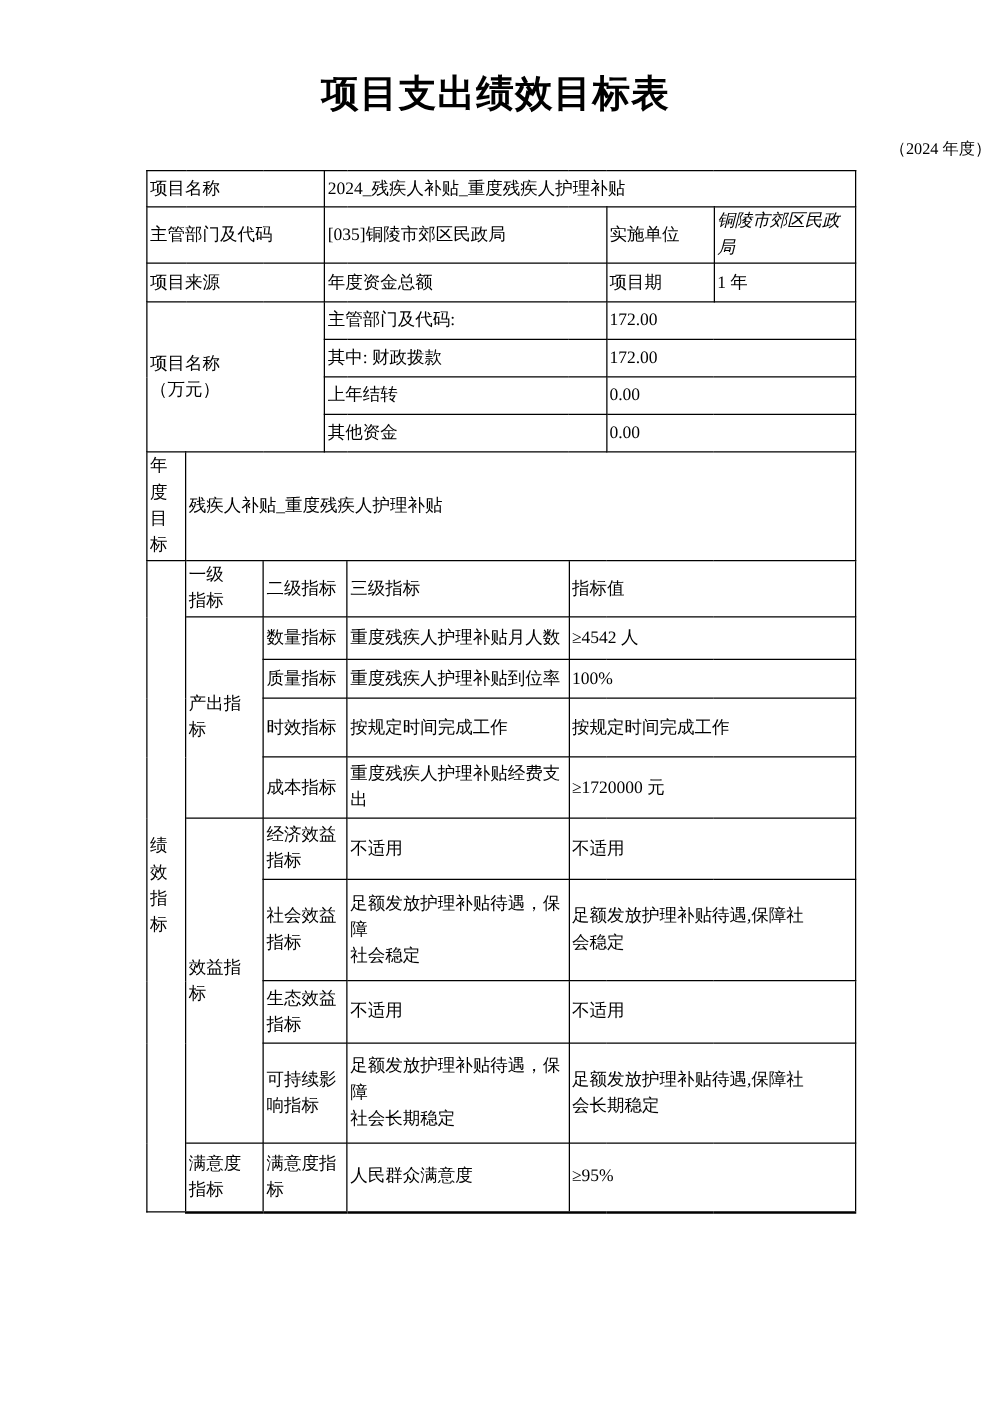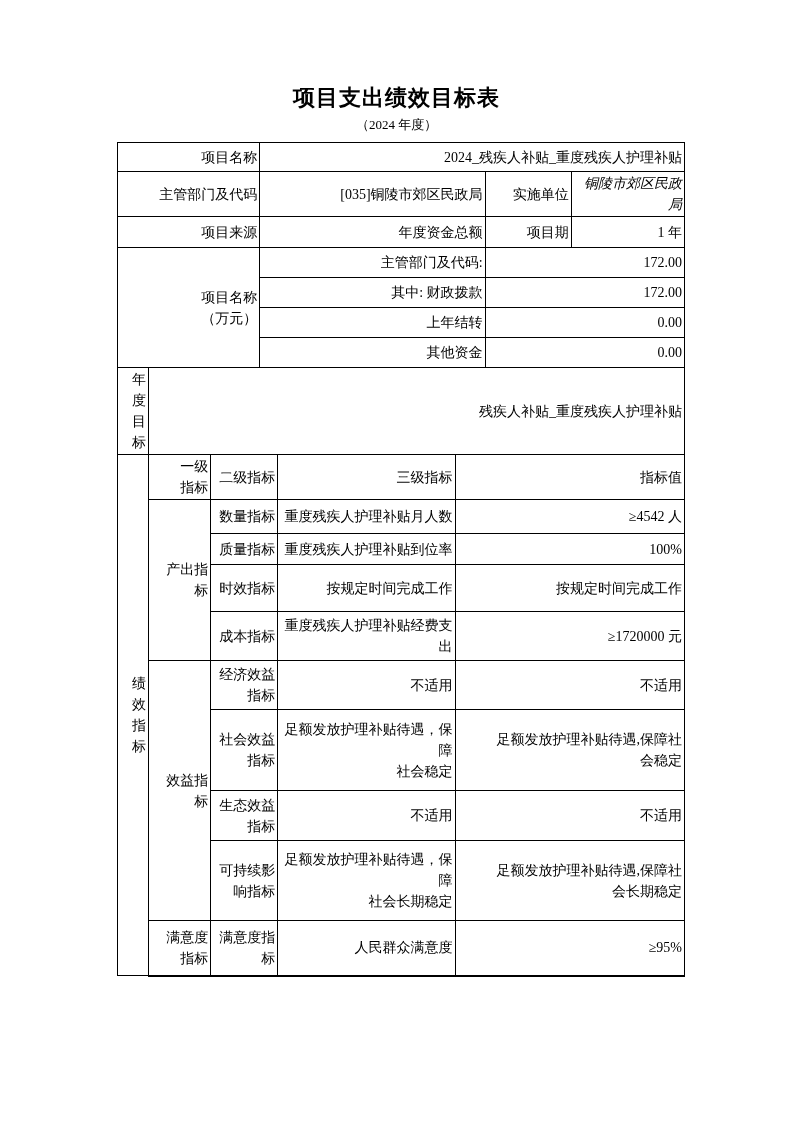--- a/index.html
+++ b/index.html
@@ -9,45 +9,45 @@
     color: #000000;
   }
   .page {
     position: relative;
     width: 793px;
     height: 1122px;
     background: #ffffff;
     overflow: hidden;
   }
   .doc-title {
-    padding-top: 83px;
+    padding-top: 61px;
     text-align: center;
-    font-size: 22px;
+    font-size: 30px;
     font-weight: bold;
     line-height: 30px;
     letter-spacing: 1px;
   }
   .doc-subtitle {
-    margin-top: 3px;
-    text-align: center;
+    margin-top: 19px;
+    text-align: right;
     font-size: 13px;
     line-height: 18px;
   }
   table.main {
     margin-left: 117px;
     margin-top: 8px;
     width: 568px;
     border-collapse: collapse;
     table-layout: fixed;
   }
   table.main td {
     border: 1px solid #000000;
     font-size: 14px;
     line-height: 1.5;
-    text-align: right;
+    text-align: left;
     vertical-align: middle;
     white-space: pre-line;
     padding: 1px 2px;
     overflow: hidden;
   }
   td.al { text-align: left; padding-left: 8px; }
   td.ar { text-align: right; padding-right: 12px; }
   td.ar2 { text-align: right; padding-right: 22px; }
   td.shift-left { padding-right: 60px; }
   td.vtext { line-height: 1.4; padding: 0; }

